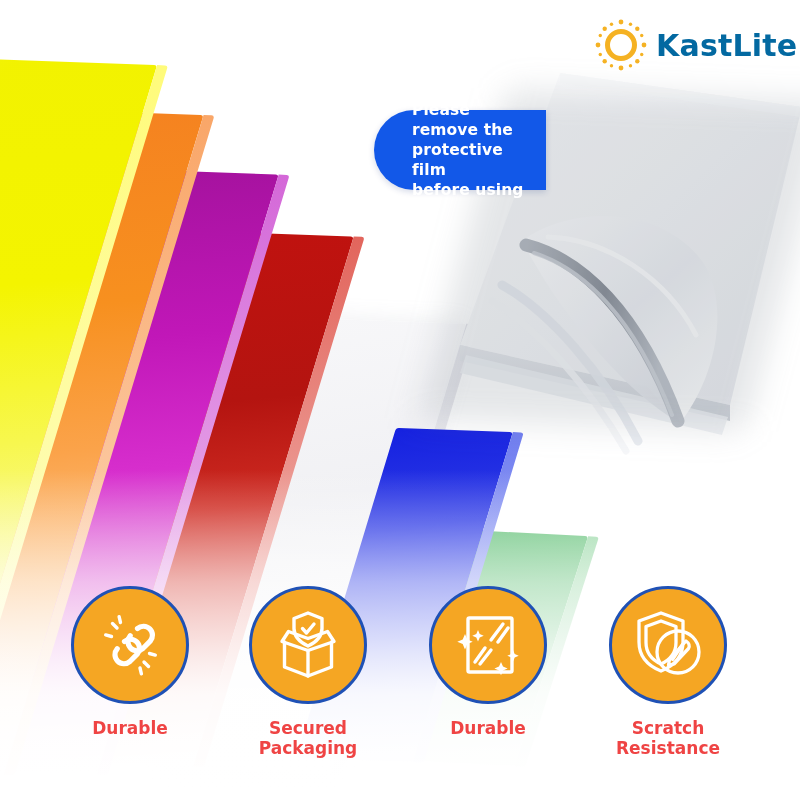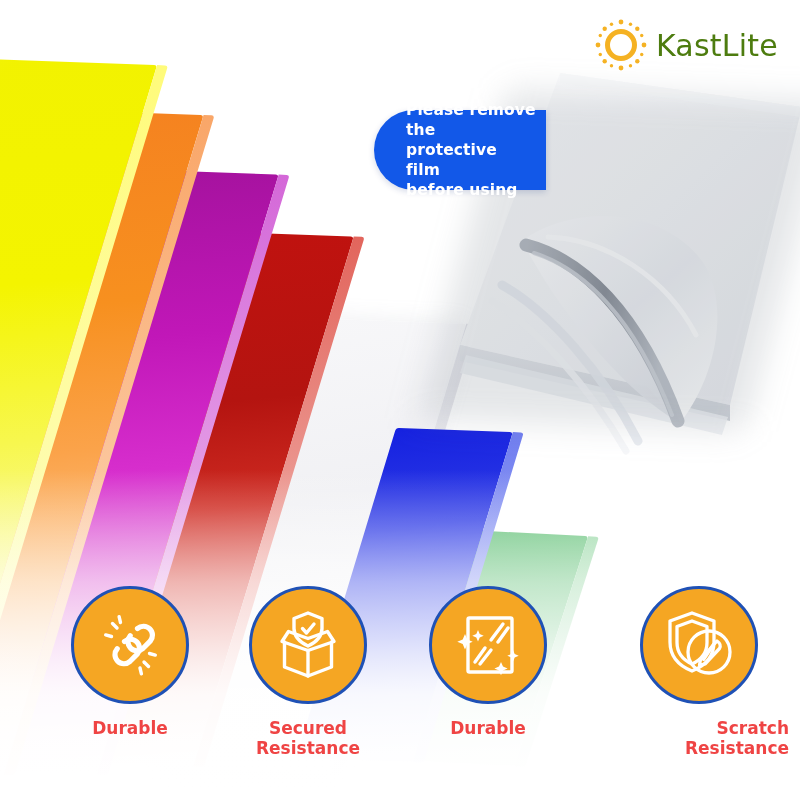--- a/index.html
+++ b/index.html
@@ -32,34 +32,34 @@
   .clearShadow{
     position:absolute;left:30px;top:40px;width:330px;height:330px;
     background:rgba(120,128,140,.20);filter:blur(16px);
     transform:skewX(-13deg) rotate(2deg);
   }
 
   
   .logo{position:absolute;left:592px;top:16px;width:200px;height:58px;}
   .logotext{
     position:absolute;left:64px;top:12px;
-    font-size:30px;font-weight:400;letter-spacing:.2px;
-    color:#4d7c0f;font-family:"DejaVu Sans",sans-serif;text-align:right;
+    font-size:30px;font-weight:700;letter-spacing:.2px;
+    color:#0369a1;font-family:"DejaVu Sans",sans-serif;text-align:right;
   }
 
   
   .callout{
     position:absolute;left:374px;top:110px;width:172px;height:80px;
     background:#1258e8;
     border-radius:44px 0 0 44px;
     display:flex;align-items:center;
     box-shadow:0 2px 6px rgba(10,40,120,.18);
   }
   .callout p{
-    margin:4px;padding:0 6px 0 28px;
+    margin:10px;padding:0 6px 0 28px;
     color:#fff;font-weight:700;font-size:15.5px;line-height:1.30;
     letter-spacing:.1px;font-family:"DejaVu Sans",sans-serif;
     white-space:pre-line;
   }
 
   
   .features{position:absolute;left:0;top:586px;width:800px;height:200px;}
   .feature{position:absolute;top:0;width:180px;text-align:center;}
   .fcircle{
     width:118px;height:118px;margin:0 auto;border-radius:50%;
@@ -220,21 +220,21 @@
       <div class="fcircle">
         <svg width="76" height="76" viewBox="0 0 76 76" fill="none" stroke="#fff" stroke-width="3.4" stroke-linecap="round" stroke-linejoin="round">
           <path d="M38 6 L52 11.5 v10 c0 9 -6.5 14 -14 17.5 c-7.5 -3.5 -14 -8.5 -14 -17.5 v-10 Z"></path>
           <path d="M32.5 21.5 l4 4.5 l7.5 -9"></path>
           <path d="M38 43.5 L12 34.5 l6.5 -10 L38 31.5 l19.5 -7 l6.5 10 Z"></path>
           <path d="M14.5 35 v25 L38 69 l23.5 -9 v-25"></path>
           <path d="M38 43.5 V69"></path>
         </svg>
       </div>
       <div class="flabel">Secured
-Resistance</div>
+Packaging</div>
     </div>
 
     <div class="feature" style="left:398px;">
       <div class="fcircle">
         <svg width="74" height="74" viewBox="0 0 74 74" fill="none" stroke="#fff" stroke-width="3.4" stroke-linecap="round" stroke-linejoin="round">
           <rect x="17" y="10" width="44" height="54" rx="1.5"></rect>
           <path d="M34 40 L24 54"></path>
           <path d="M40 42 L29 56"></path>
           <path d="M52 16 L40 32"></path>
           <path d="M57 20 L47 34"></path>
@@ -242,21 +242,21 @@
             <path d="M14 26 l2.3 5.4 l5.4 2.3 l-5.4 2.3 l-2.3 5.4 l-2.3 -5.4 l-5.4 -2.3 l5.4 -2.3 Z"></path>
             <path d="M27 22 l1.7 4 l4 1.7 l-4 1.7 l-1.7 4 l-1.7 -4 l-4 -1.7 l4 -1.7 Z"></path>
             <path d="M62 42 l1.7 4 l4 1.7 l-4 1.7 l-1.7 4 l-1.7 -4 l-4 -1.7 l4 -1.7 Z"></path>
             <path d="M50 54 l2 4.6 l4.6 2 l-4.6 2 l-2 4.6 l-2 -4.6 l-4.6 -2 l4.6 -2 Z"></path>
           </g>
         </svg>
       </div>
       <div class="flabel">Durable</div>
     </div>
 
-    <div class="feature" style="left:609px;text-align:right;">
+    <div class="feature" style="left:578px;">
       <div class="fcircle">
         <svg width="76" height="76" viewBox="0 0 76 76" fill="none" stroke="#fff" stroke-width="3.3" stroke-linecap="round" stroke-linejoin="round">
           <path d="M31 6 L53 14 v21 c0 17 -12 25 -22 29 C21 60 9 52 9 35 V14 Z"></path>
           <path d="M31 14 L46 19.5 v16 c0 12.5 -8.5 18.5 -15 21.5 c-6.5 -3 -15 -9 -15 -21.5 v-16 Z"></path>
           <circle cx="48" cy="45" r="21"></circle>
           <path d="M56 34 c3 2 4 5 2.5 7.5 L44 57 l-5.5 1 l1 -5.5 Z"></path>
           <path d="M52.5 37.5 L42.5 52.5"></path>
         </svg>
       </div>
       <div class="flabel">Scratch

